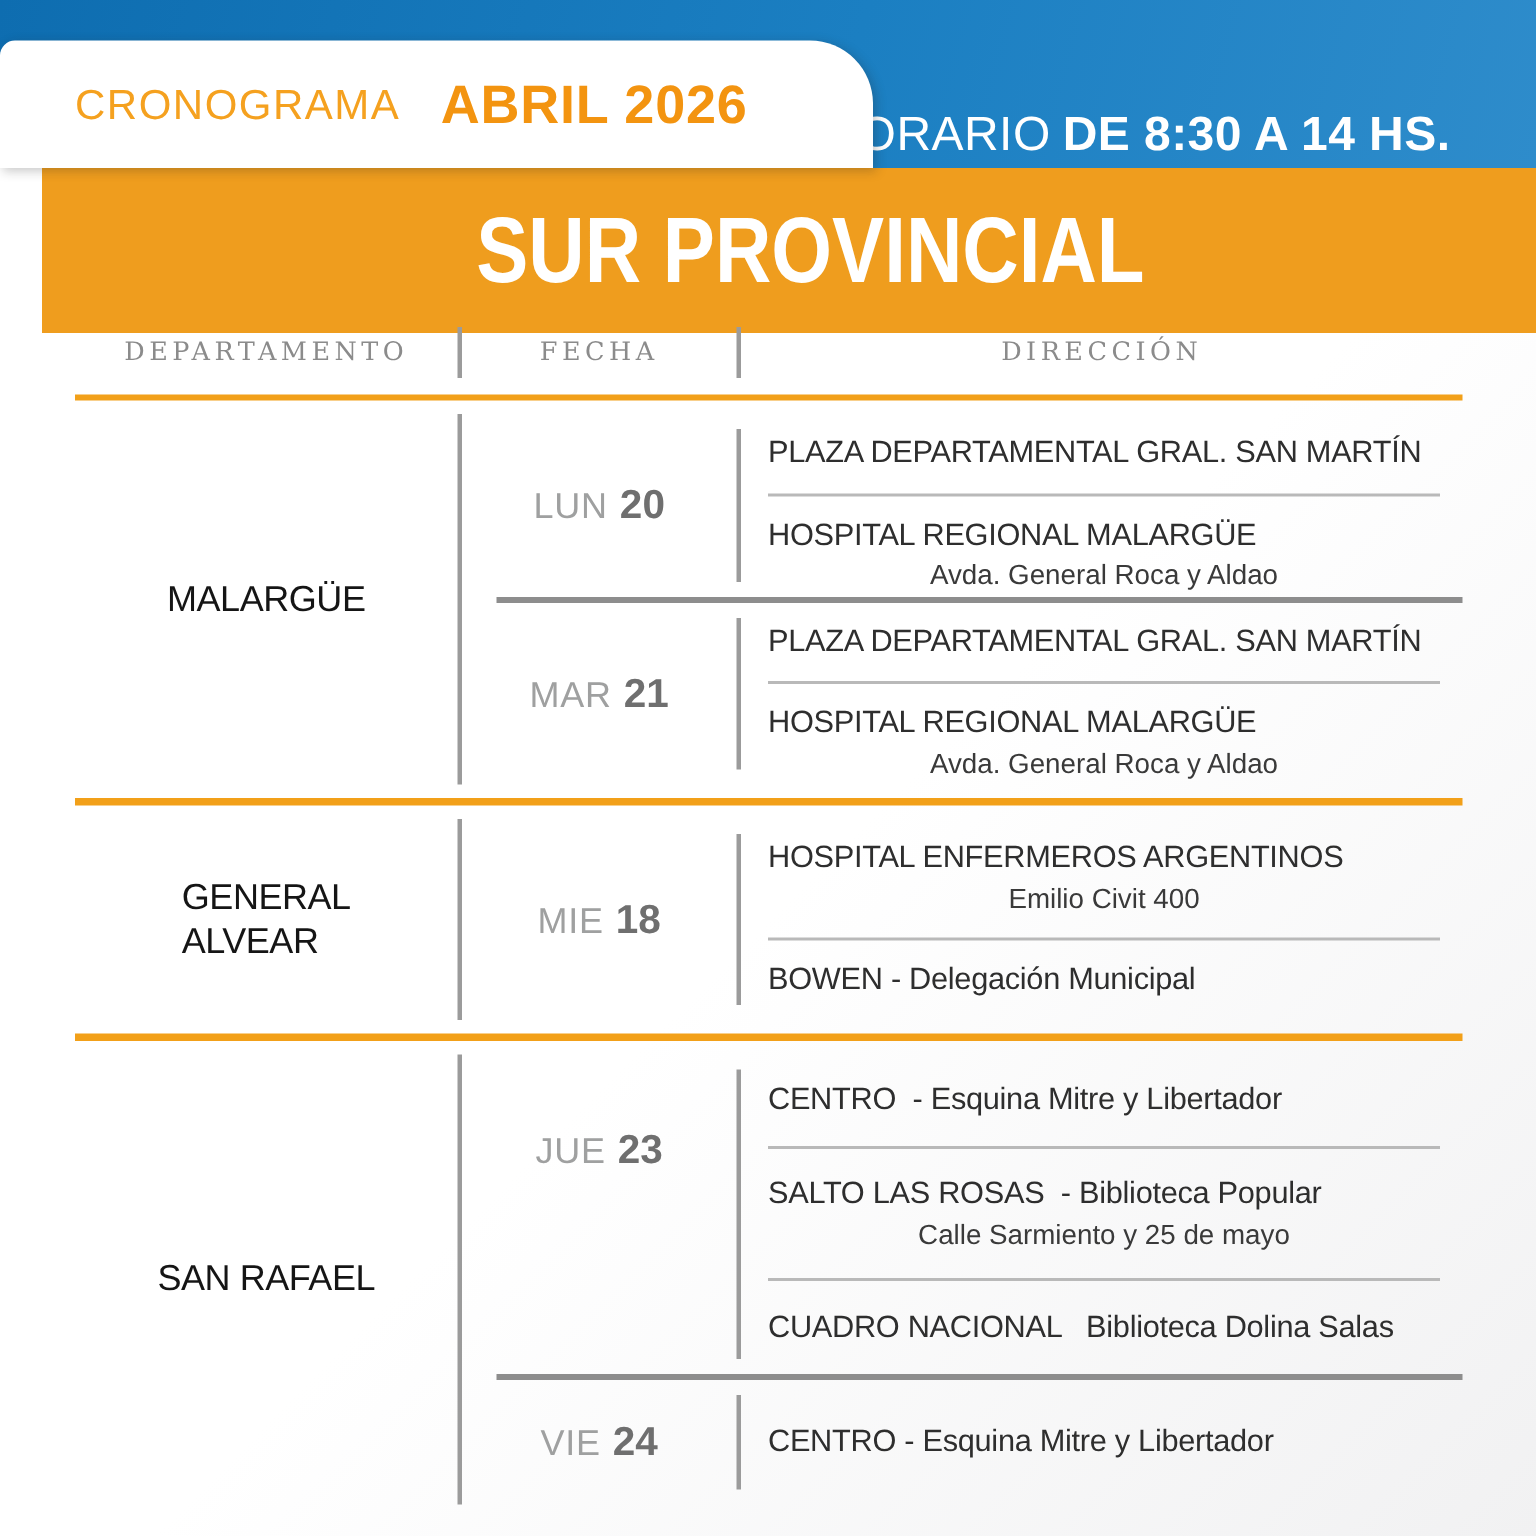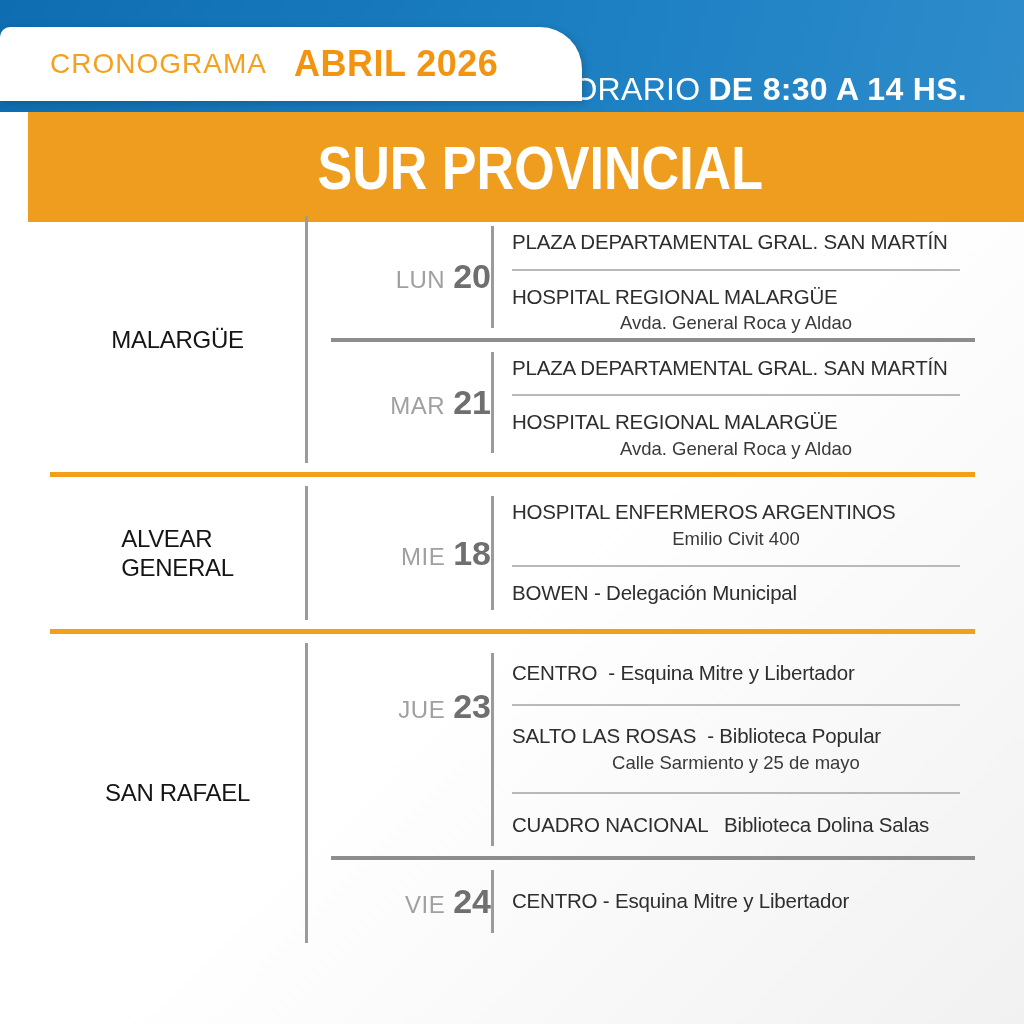--- a/index.html
+++ b/index.html
@@ -7,21 +7,21 @@
     position:relative;width:1024px;height:1024px;overflow:hidden;
     background:linear-gradient(135deg,#ffffff 55%,#f1f1f2 100%);
     font-family:"Liberation Sans",sans-serif;
   }
   
   .topbar{
     position:absolute;left:0;top:0;width:1024px;height:112px;
     background:linear-gradient(105deg,#0e6db0 0%,#1b7fc2 55%,#2e8ccb 100%);
   }
   .banner{
-    position:absolute;left:0;top:27px;width:582px;height:74px;
+    position:absolute;left:0;top:27px;width:582px;height:85px;
     background:#ffffff;border-radius:10px 42px 0 0;
     box-shadow:2px 2px 7px rgba(30,30,30,.25);
     display:flex;align-items:center;padding-left:50px;gap:27px;
     box-sizing:border-box;z-index:2;
   }
   .crono{font-size:28px;color:#f5a11f;letter-spacing:1px;font-weight:500;}
   .month{font-size:36px;color:#f39410;font-weight:800;letter-spacing:0.5px;}
   .horario{
     position:absolute;right:57px;top:71px;color:#ffffff;font-size:32px;
     letter-spacing:0.3px;white-space:nowrap;
@@ -61,25 +61,25 @@
     line-height:1.22;letter-spacing:-0.3px;
   }
   .dept-name span{display:block;}
   .dates-col{
     flex:1;display:flex;flex-direction:column;
     border-left:3px solid #9b9b9b;margin:9px 0;min-width:0;
   }
   .date-block{display:flex;flex:1;min-height:0;}
   .flex-lg{flex:2.55;}
   .flex-sm{flex:1;}
-  .fecha-cell{width:183px;flex:none;display:flex;align-items:center;justify-content:flex-end;}
+  .fecha-cell{width:183px;flex:none;display:flex;align-items:center;justify-content:center;}
   .fecha-inner{display:flex;align-items:baseline;gap:8px;}
   .raise{padding-bottom:86px;box-sizing:border-box;}
   .day{font-size:24px;color:#9fa0a0;letter-spacing:0.5px;}
-  .num{font-size:34px;font-weight:800;color:#6f6f6f;}
+  .num{font-size:27px;font-weight:800;color:#6f6f6f;}
   .addr-cell{
     flex:1;border-left:3px solid #9b9b9b;margin:10px 0;
     padding:4px 15px 4px 18px;display:flex;flex-direction:column;
     justify-content:space-evenly;min-width:0;gap:12px;
   }
   .addr-title{
     font-size:20.5px;color:#2e2e2e;letter-spacing:-0.2px;
     white-space:pre-wrap;line-height:1.2;
   }
   .addr-sub{font-size:18.5px;color:#3a3a3a;margin-top:3px;line-height:1.2;text-align:center;}
@@ -100,20 +100,27 @@
       <span class="h-label">HORARIO</span><span class="h-value">DE 8:30 A 14 HS.</span>
     </div>
   </div>
 
   <div class="region-band">
     <div class="region-title">SUR PROVINCIAL</div>
   </div>
 
   <div class="table-wrap">
 
+    <div class="thead">
+      <div class="hc hc-dept">DEPARTAMENTO</div>
+      <div class="vbar"></div>
+      <div class="hc hc-fecha">FECHA</div>
+      <div class="vbar"></div>
+      <div class="hc hc-dir">DIRECCIÓN</div>
+    </div>
 
     <section class="dept-section sec-0">
       <div class="dept-cell">
         <div class="dept-name">
           <span>MALARGÜE</span>
         </div>
       </div>
       <div class="dates-col">
         <div class="date-block">
           <div class="fecha-cell">
@@ -151,22 +158,22 @@
               <div class="addr-sub">Avda. General Roca y Aldao</div>
             </div>
           </div>
         </div>
       </div>
     </section>
 
     <section class="dept-section sec-1">
       <div class="dept-cell">
         <div class="dept-name">
+          <span>GENERAL</span>
           <span>ALVEAR</span>
-          <span>GENERAL</span>
         </div>
       </div>
       <div class="dates-col">
         <div class="date-block">
           <div class="fecha-cell">
             <div class="fecha-inner">
               <span class="day">MIE</span>
               <span class="num">18</span>
             </div>
           </div>

